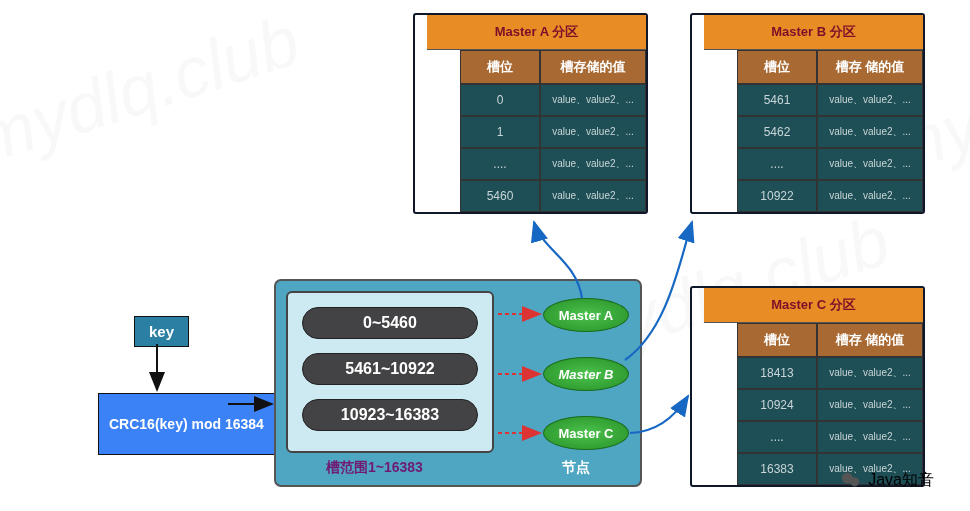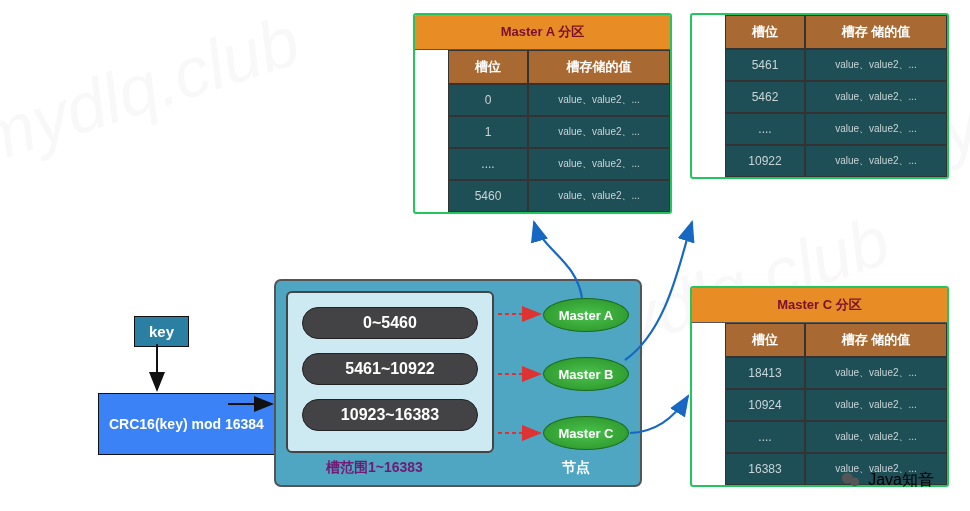--- a/index.html
+++ b/index.html
@@ -105,29 +105,30 @@
   border: 1px solid #1b6b1b;
   border-radius: 50%;
   color: #fff;
   font-size: 13px;
   font-weight: bold;
   display: flex;
   align-items: center;
   justify-content: center;
 }
 .mn-a { top: 298px; left: 543px; }
-.mn-b { top: 357px; left: 543px; }
+.mn-b { top: 357px; left: 543px; font-style: italic; }
 .mn-c { top: 416px; left: 543px; }
 
 .partition-table {
   position: absolute;
-  width: 259px;
-  border: 2px solid #22c55e;
+  width: 235px;
+  border: 2px solid #0f172a;
   border-radius: 3px;
   overflow: hidden;
+  padding-left: 12px;
 }
 .pt-a { top: 13px; left: 413px; }
 .pt-b { top: 13px; left: 690px; }
 .pt-c { top: 286px; left: 690px; }
 
 .pt-title {
   background: #e88c25;
   color: #7b0f2b;
   font-size: 13px;
   font-weight: bold;
@@ -227,20 +228,21 @@
       <div class="pt-cell pt-data pt-slot pt-col1">....</div>
       <div class="pt-cell pt-data pt-col2">value、value2、...</div>
     </div>
   <div class="pt-row">
       <div class="pt-cell pt-data pt-slot pt-col1">5460</div>
       <div class="pt-cell pt-data pt-col2">value、value2、...</div>
     </div>
 </div>
 
 <div class="partition-table pt-b">
+  <div class="pt-title">Master B 分区</div>
   <div class="pt-row">
     <div class="pt-cell pt-head pt-col1">槽位</div>
     <div class="pt-cell pt-head pt-col2">槽存 储的值</div>
   </div>
   <div class="pt-row">
       <div class="pt-cell pt-data pt-slot pt-col1">5461</div>
       <div class="pt-cell pt-data pt-col2">value、value2、...</div>
     </div>
   <div class="pt-row">
       <div class="pt-cell pt-data pt-slot pt-col1">5462</div>

